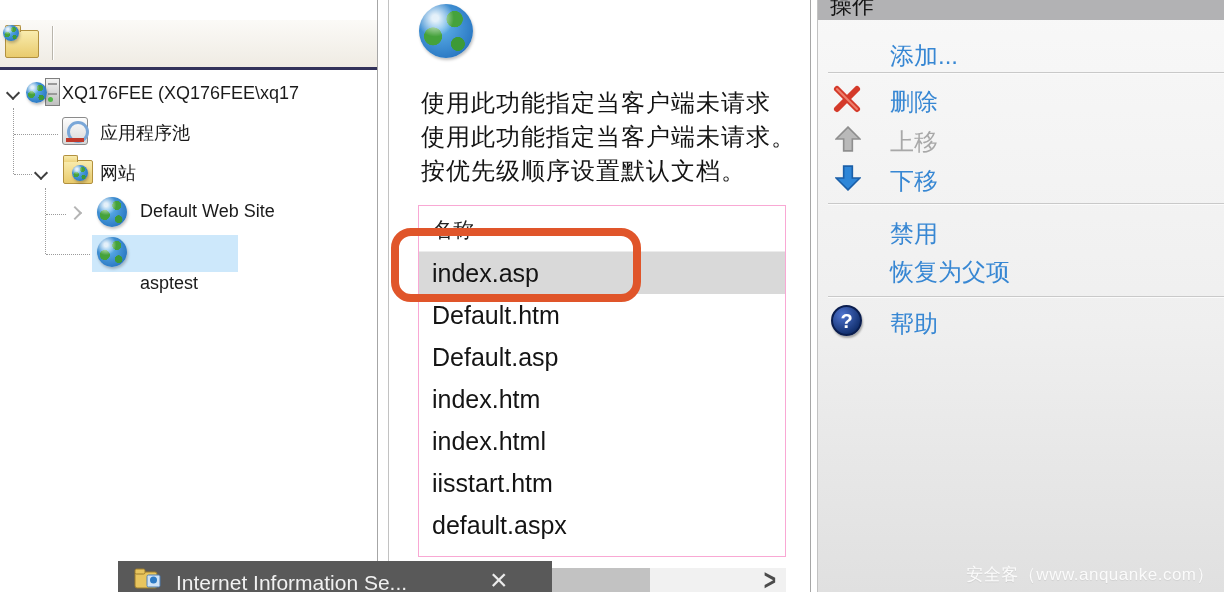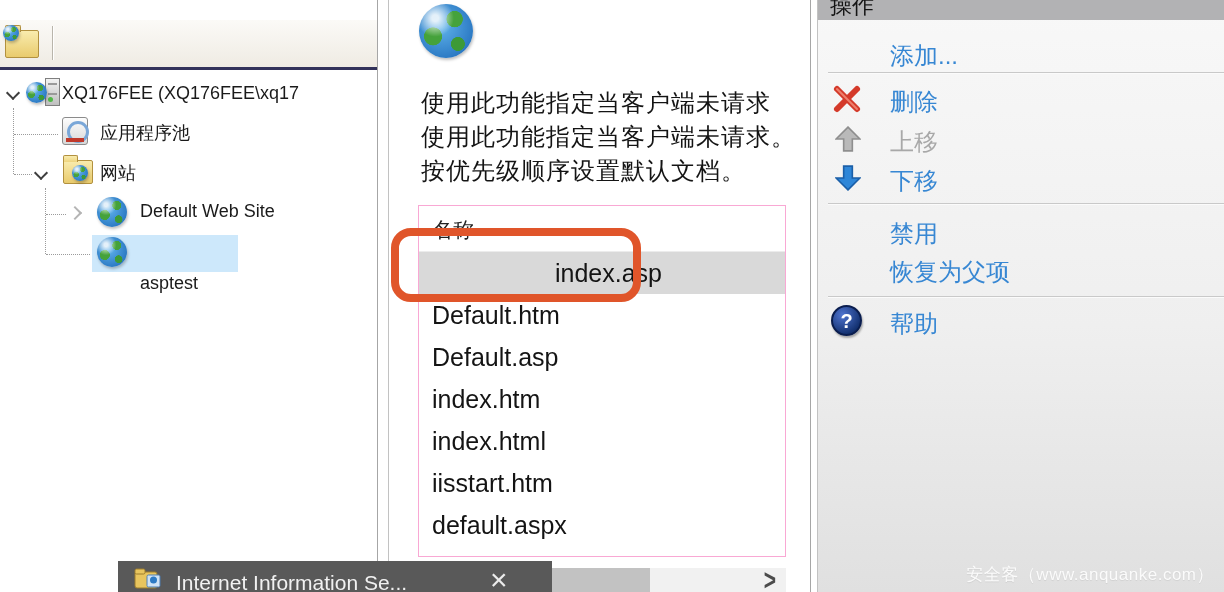--- a/index.html
+++ b/index.html
@@ -58,21 +58,21 @@
   
   #main-panel { position:absolute; left:389px; top:0; width:421px; height:592px; background:#fff; }
   #feature-title { position:absolute; left:122px; top:8px; font-size:38px; letter-spacing:5px; color:#1b1b1b; }
   #feature-desc { position:absolute; left:32px; top:86px; font-size:24px; letter-spacing:1px;
                   line-height:34px; color:#141414; }
   #doc-list { position:absolute; left:29px; top:205px; width:368px; height:352px;
               background:#fff; border:1px solid #f9a8d4; overflow:hidden; }
   .list-header { height:46px; line-height:48px; padding-left:13px; font-size:21px; color:#222;
                  border-bottom:1px solid #ececec; }
   .list-row { height:42px; line-height:42px; padding-left:13px; font-size:25px; color:#141414; }
-  .list-row.selected { background:#d9d9d9;text-align:center; }
+  .list-row.selected { background:#d9d9d9; }
   #annotation { position:absolute; left:391px; top:228px; width:250px; height:74px;
                 border:8px solid #e0552a; border-radius:20px; z-index:150; pointer-events:none; }
   #hscroll { position:absolute; left:29px; top:568px; width:368px; height:24px; background:#f1f1f1; }
   #hscroll .thumb { position:absolute; left:0; top:0; width:232px; height:24px; background:#c2c2c2; }
   #hscroll .arrow { position:absolute; right:10px; top:0; font-size:21px; font-weight:bold; color:#4c4c4c;
                     transform:scaleY(1.4); line-height:24px; }
 
   
   #actions-panel { position:absolute; left:818px; top:0; width:406px; height:592px;
                    background:linear-gradient(#f8f8f8 0%,#efefef 55%,#e0e0e0 100%); }

